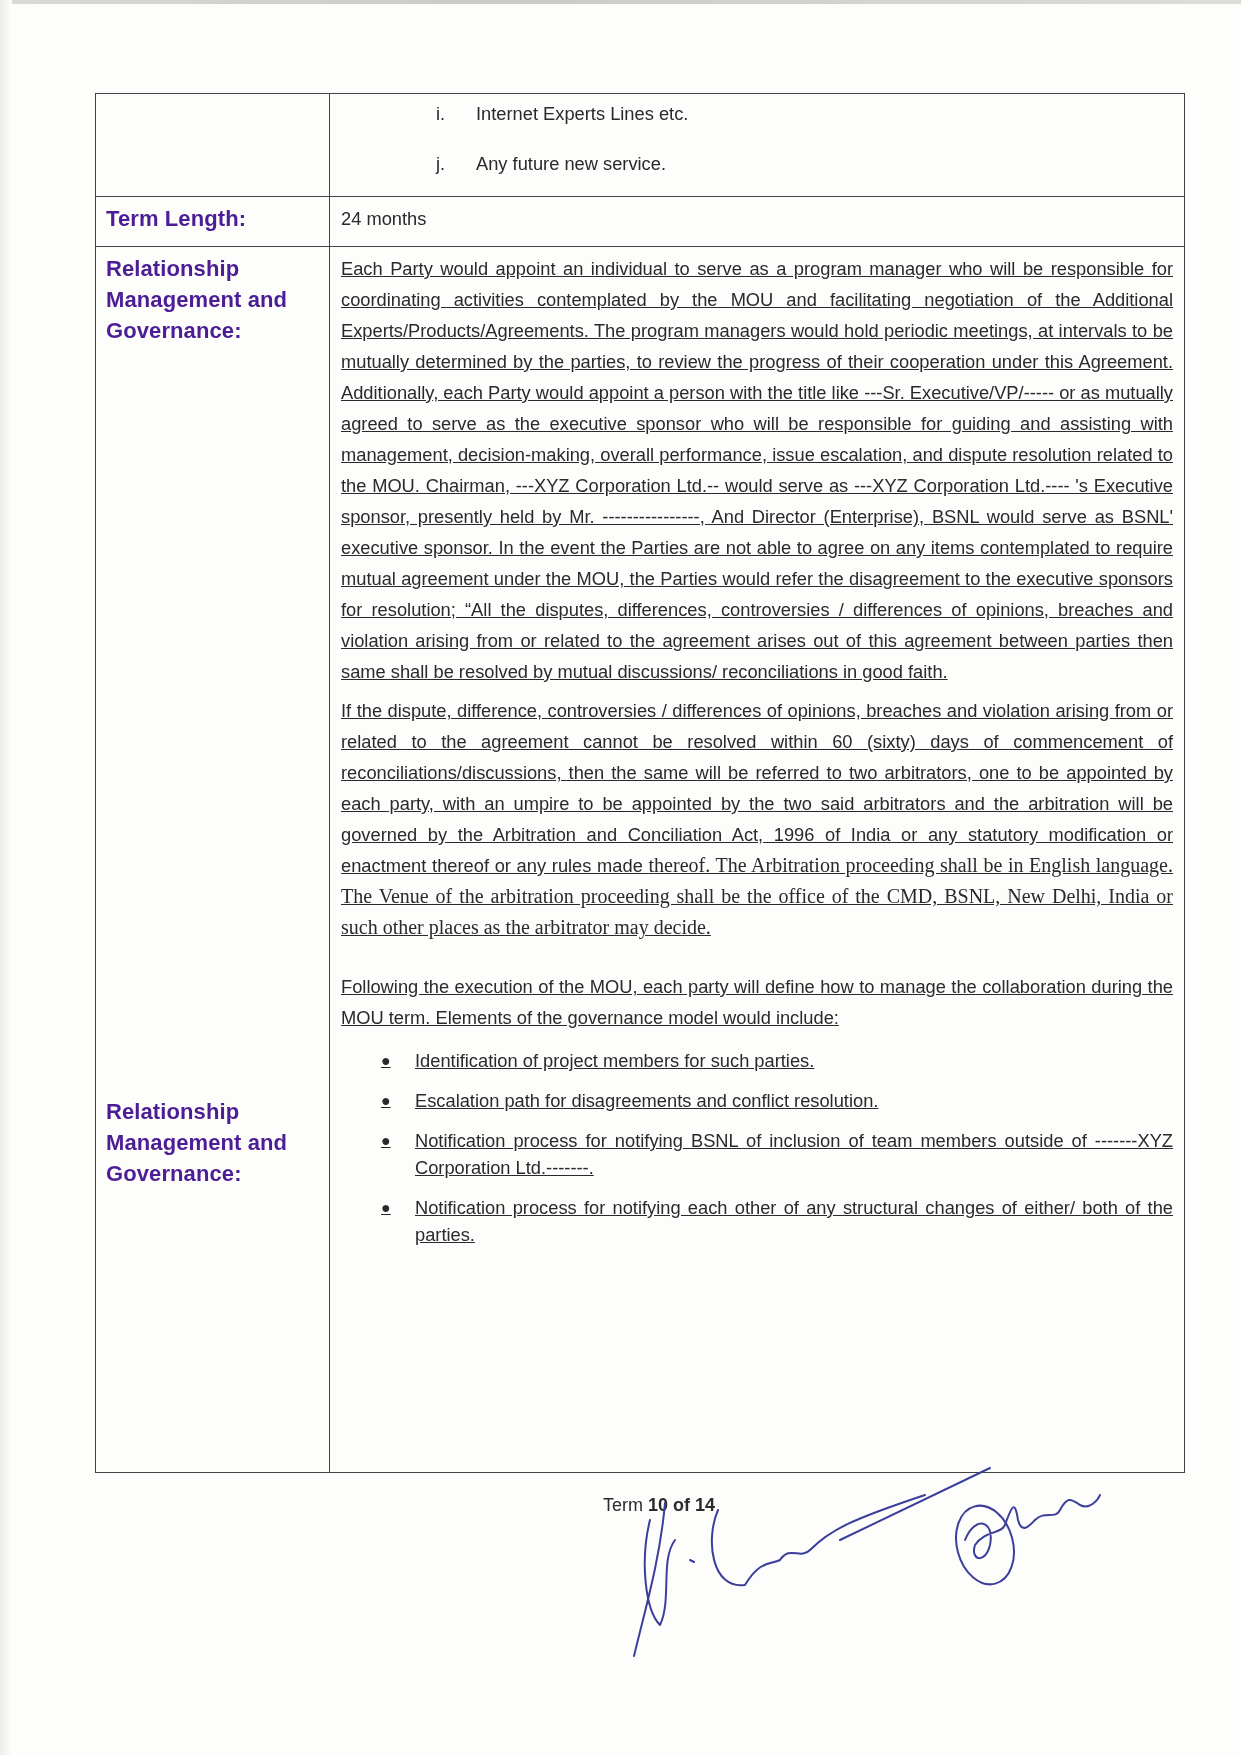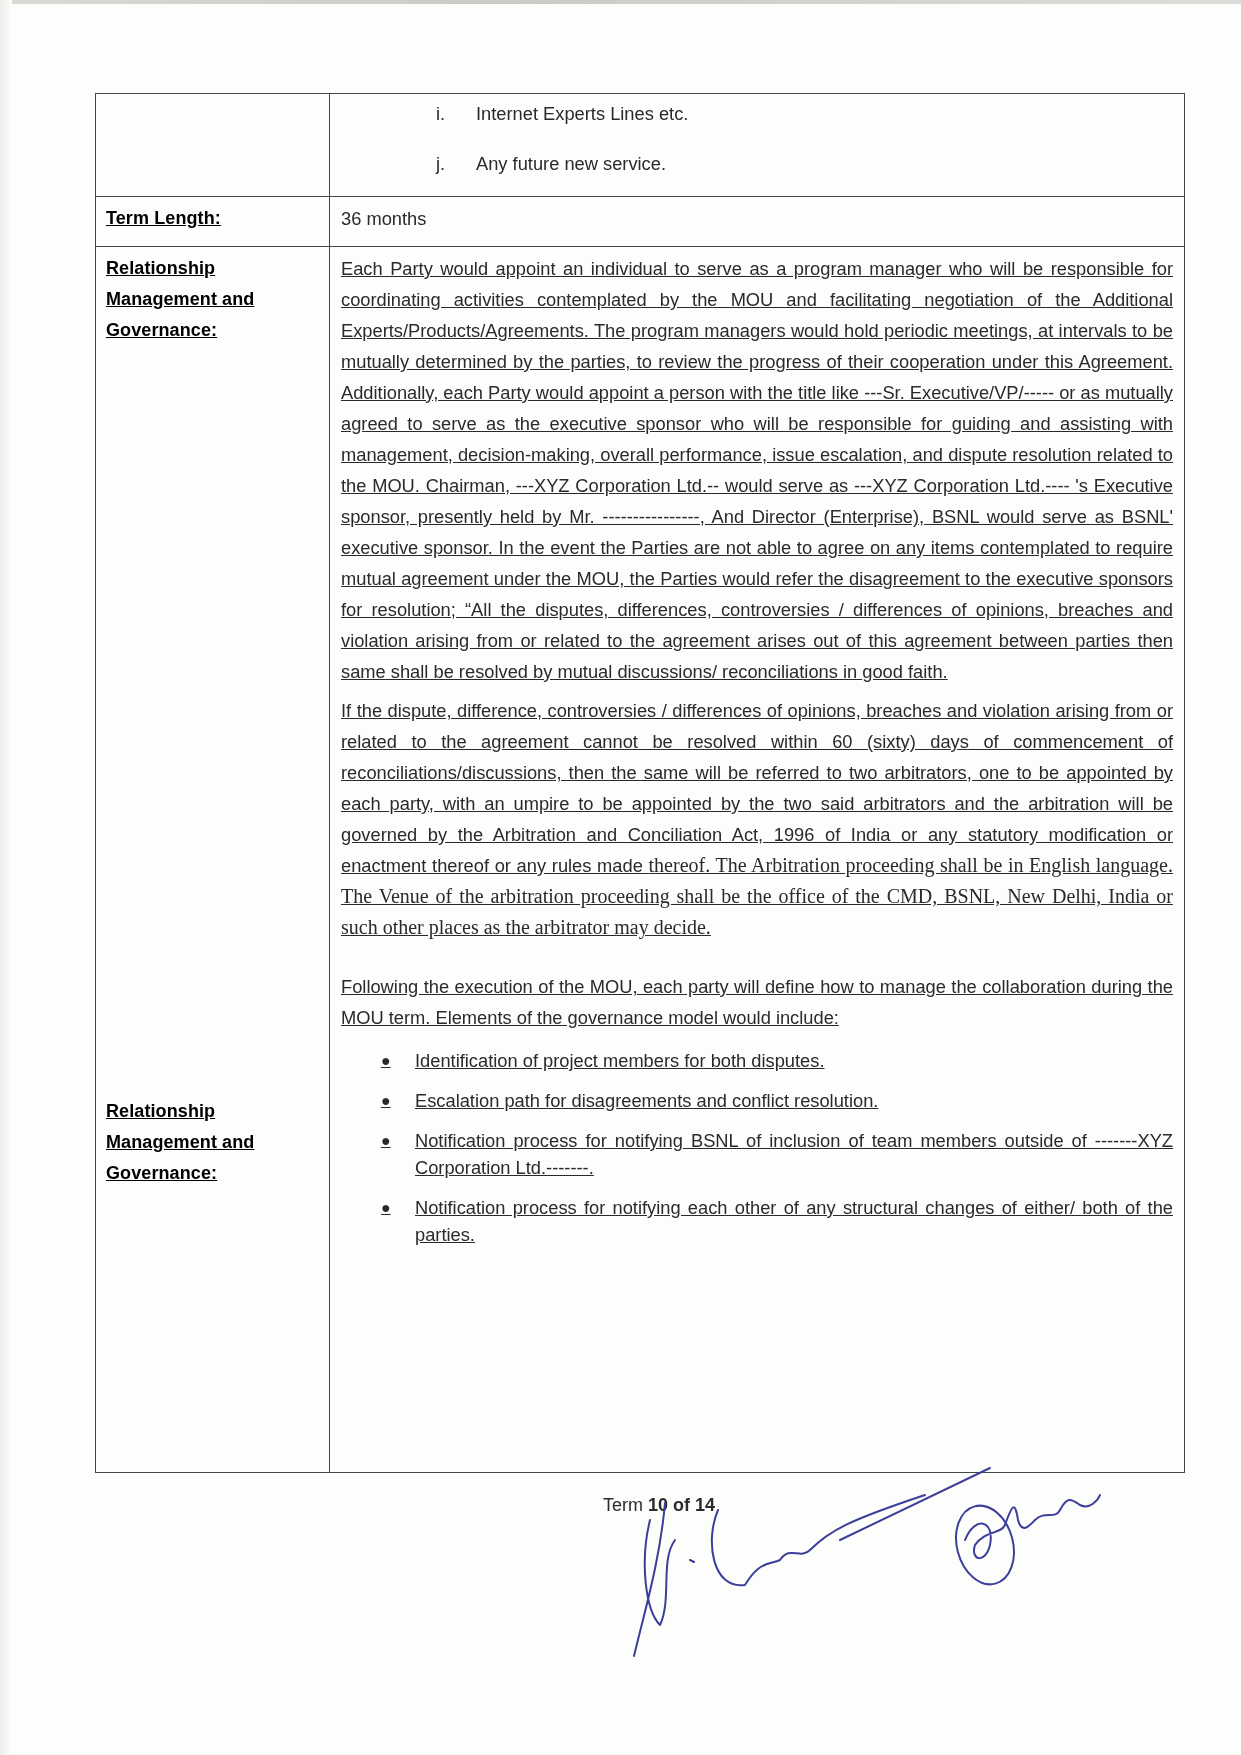--- a/index.html
+++ b/index.html
@@ -9,22 +9,22 @@
   }
   .scan-top { position: absolute; left: 0; top: 0; width: 1241px; height: 4px; background: linear-gradient(90deg,#d9d9d6,#c9ccc6 40%,#dcdcd8); }
   .scan-edge { position: absolute; left: 0; top: 0; width: 12px; height: 1755px; background: linear-gradient(90deg,#ececea,#fdfdfc); }
   .table {
     position: absolute; left: 95px; top: 93px; width: 1090px;
     border: 1.5px solid #444; border-collapse: collapse; table-layout: fixed;
   }
   .table td { border: 1.5px solid #444; vertical-align: top; padding: 0; }
   .col-label { width: 234px; }
   .label {
-    font-weight: bold; font-size: 18px; line-height: 31px; color: #000000;
-    padding: 6px 10px 0 10px; letter-spacing: 0.1px; text-decoration: underline;
+    font-weight: bold; font-size: 22px; line-height: 31px; color: #4c1d95;
+    padding: 6px 10px 0 10px; letter-spacing: 0.1px;
   }
   .cell { padding: 6px 11px 0 11px; font-size: 18.3px; line-height: 31px; color: #2a2a2a; }
   .just { text-align: justify; text-decoration: underline; }
   .alpha-list { list-style: none; margin: 0; padding: 4px 0 10px 106px; }
   .alpha-list li { display: flex; font-size: 18.3px; line-height: 31px; margin-bottom: 19px; }
   .alpha-list li:last-child { margin-bottom: 0; }
   .alpha-list .mk { width: 40px; }
   .para { margin: 0 0 8px 0; }
   .serif { font-family: "Liberation Serif", "DejaVu Serif", serif; font-size: 20px; line-height: 31px; }
   .bullets { list-style: none; margin: 14px 0 0 0; padding: 0 0 0 40px; }
@@ -63,21 +63,21 @@
         </li>
       </ul>
     </td>
   </tr>
 
   <tr style="height:50px;">
     <td>
       <div class="label">Term Length:</div>
     </td>
     <td>
-      <div class="cell">36 months</div>
+      <div class="cell">24 months</div>
     </td>
   </tr>
 
   <tr>
     <td>
       <div class="label">
         <div>Relationship</div>
         <div>Management and</div>
         <div>Governance:</div>
       </div>
@@ -91,21 +91,21 @@
       <div class="cell just">
         <p class="para">Each Party would appoint an individual to serve as a program manager who will be responsible for coordinating activities contemplated by the MOU and facilitating negotiation of the Additional Experts/Products/Agreements. The program managers would hold periodic meetings, at intervals to be mutually determined by the parties, to review the progress of their cooperation under this Agreement. Additionally, each Party would appoint a person with the title like ---Sr. Executive/VP/----- or as mutually agreed to serve as the executive sponsor who will be responsible for guiding and assisting with management, decision-making, overall performance, issue escalation, and dispute resolution related to the MOU. Chairman, ---XYZ Corporation Ltd.-- would serve as ---XYZ Corporation Ltd.---- 's Executive sponsor, presently held by Mr. ----------------, And Director (Enterprise), BSNL would serve as BSNL' executive sponsor.  In the event the Parties are not able to agree on any items contemplated to require mutual agreement under the MOU, the Parties would refer the disagreement to the executive sponsors for resolution; “All the disputes, differences, controversies / differences of opinions, breaches and violation arising from or related to the agreement arises out of this agreement between parties then same shall be resolved by mutual discussions/ reconciliations in good faith.</p>
         <p class="para" style="margin-bottom:7px;">
           <span>If the dispute, difference, controversies / differences of opinions, breaches and violation arising from or related to the agreement cannot be resolved within 60 (sixty) days of commencement of reconciliations/discussions, then the same will be referred to two arbitrators, one to be appointed by each party, with an umpire to be appointed by the two said arbitrators and the arbitration will be governed by the Arbitration and Conciliation Act, 1996 of India or any statutory modification or enactment thereof or any rules made</span>
           <span class="serif">thereof. The Arbitration proceeding shall be in English language. The Venue of the arbitration  proceeding shall be the office of the CMD, BSNL, New Delhi, India or such other places as the arbitrator may decide.</span>
         </p>
         <p class="para" style="margin-top:28px;">Following the execution of the MOU, each party will define how to manage the collaboration during the MOU term. Elements of the governance model would include:</p>
         <ul class="bullets">
           <li>
                 <span class="dot">●</span>
-                <span>Identification of project members for both disputes.</span>
+                <span>Identification of project members for such parties.</span>
               </li>
           <li>
                 <span class="dot">●</span>
                 <span>Escalation path for disagreements and conflict resolution.</span>
               </li>
           <li>
                 <span class="dot">●</span>
                 <span>Notification process for notifying BSNL of inclusion of team members outside of -------XYZ Corporation Ltd.-------.</span>
               </li>
           <li>

